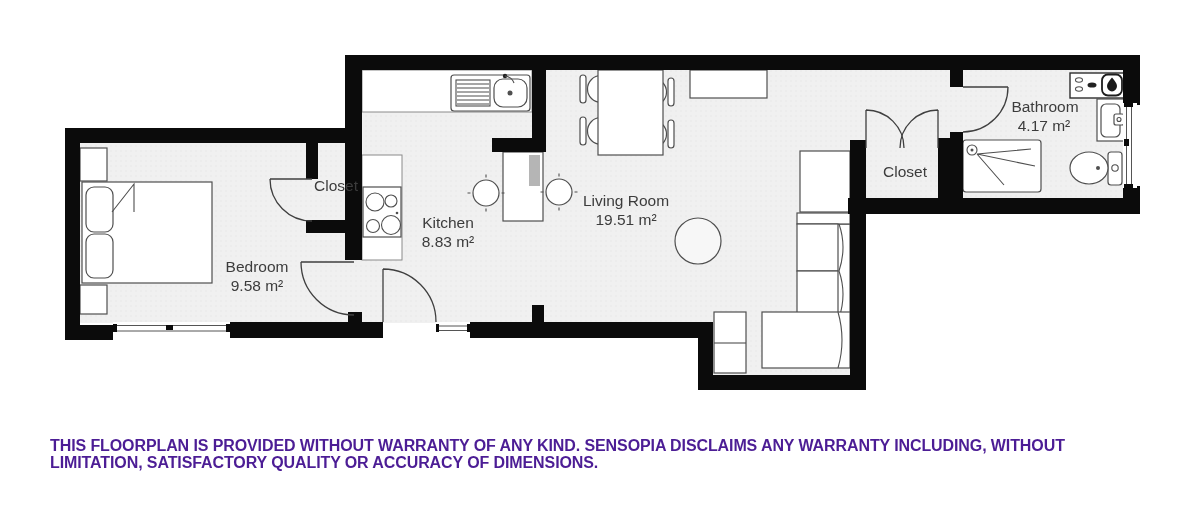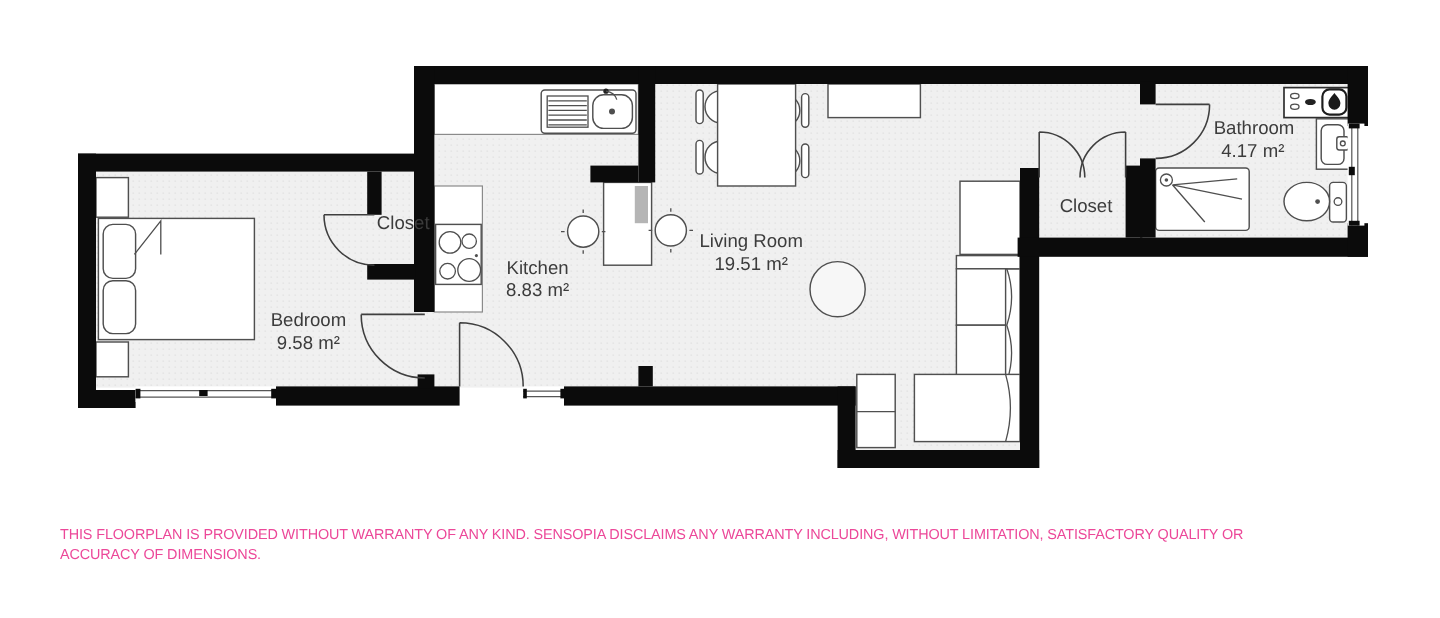--- a/index.html
+++ b/index.html
@@ -1,21 +1,21 @@
 <!DOCTYPE html>
 <html><head>
 <meta charset="utf-8">
 <style>
   html,body{margin:0;padding:0;background:#ffffff;}
   .page{position:relative;width:1200px;height:515px;background:#ffffff;overflow:hidden;
         font-family:"Liberation Sans",sans-serif;}
   .plan-svg{position:absolute;left:0;top:0;}
   .room-label{font-family:"Liberation Sans",sans-serif;font-size:15.5px;fill:#3c3c3c;}
   .disclaimer{position:absolute;left:50px;top:437px;width:1048px;
-              font-size:12px;line-height:17px;letter-spacing:-0.1px;color:#ec4899;}
+              font-size:16px;line-height:17px;letter-spacing:-0.1px;color:#4c1d95;font-weight:bold;}
   .wall{fill:#0b0b0b;stroke:none;}
   .floor{stroke:none;}
   .furn{fill:#ffffff;stroke:#4f4f4f;stroke-width:1.2;}
   .furn-thin{fill:#ffffff;stroke:#8a8a8a;stroke-width:1;}
   .fline{fill:none;stroke:#4f4f4f;stroke-width:1.1;}
   .door{fill:none;stroke:#3f3f3f;stroke-width:1.3;}
   .winline{fill:none;stroke:#555;stroke-width:1;}
   .tick{fill:#0b0b0b;}
 </style>
 </head>

